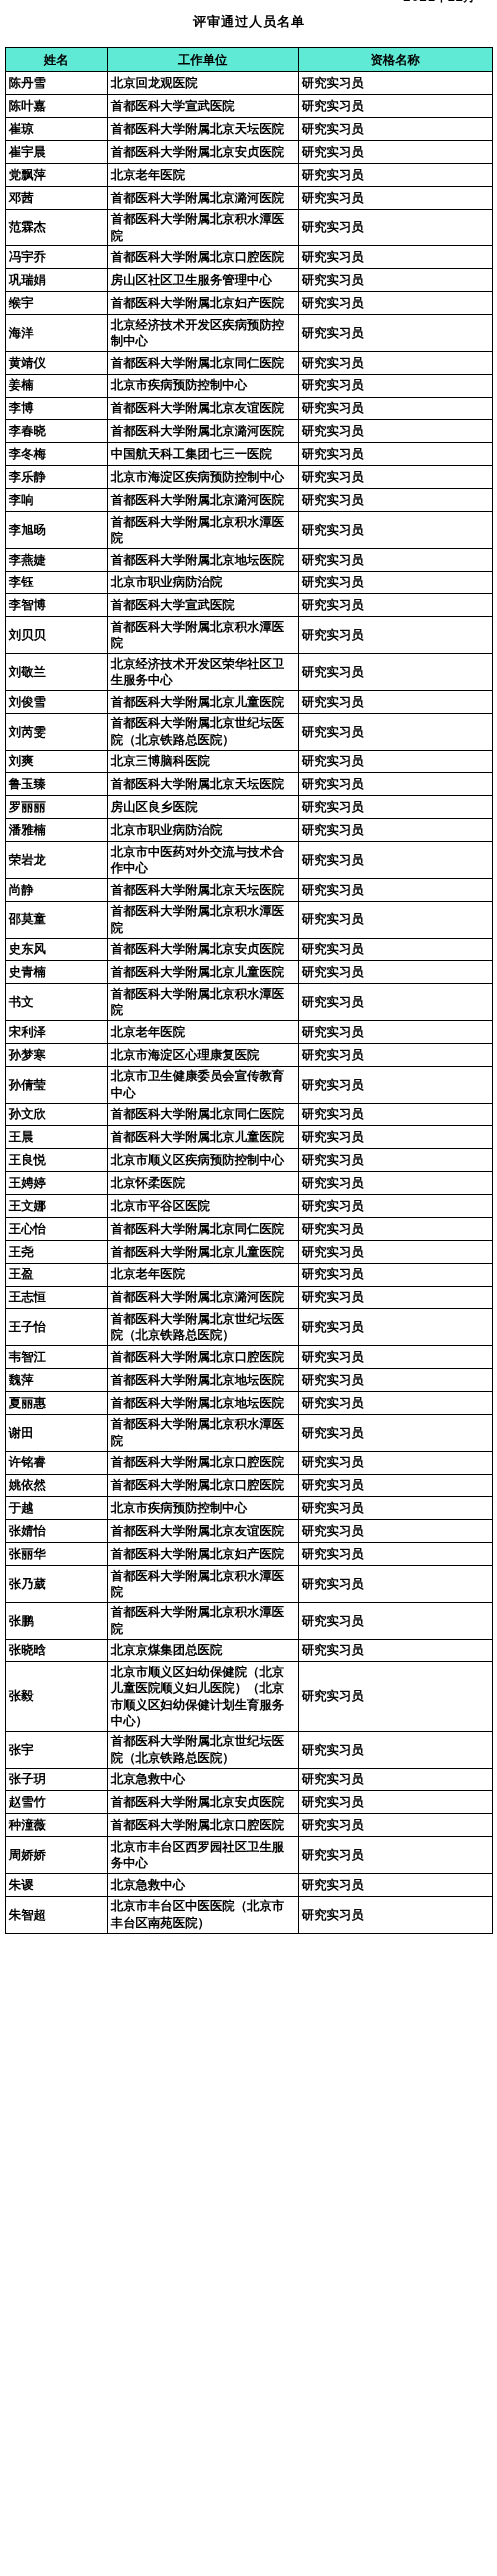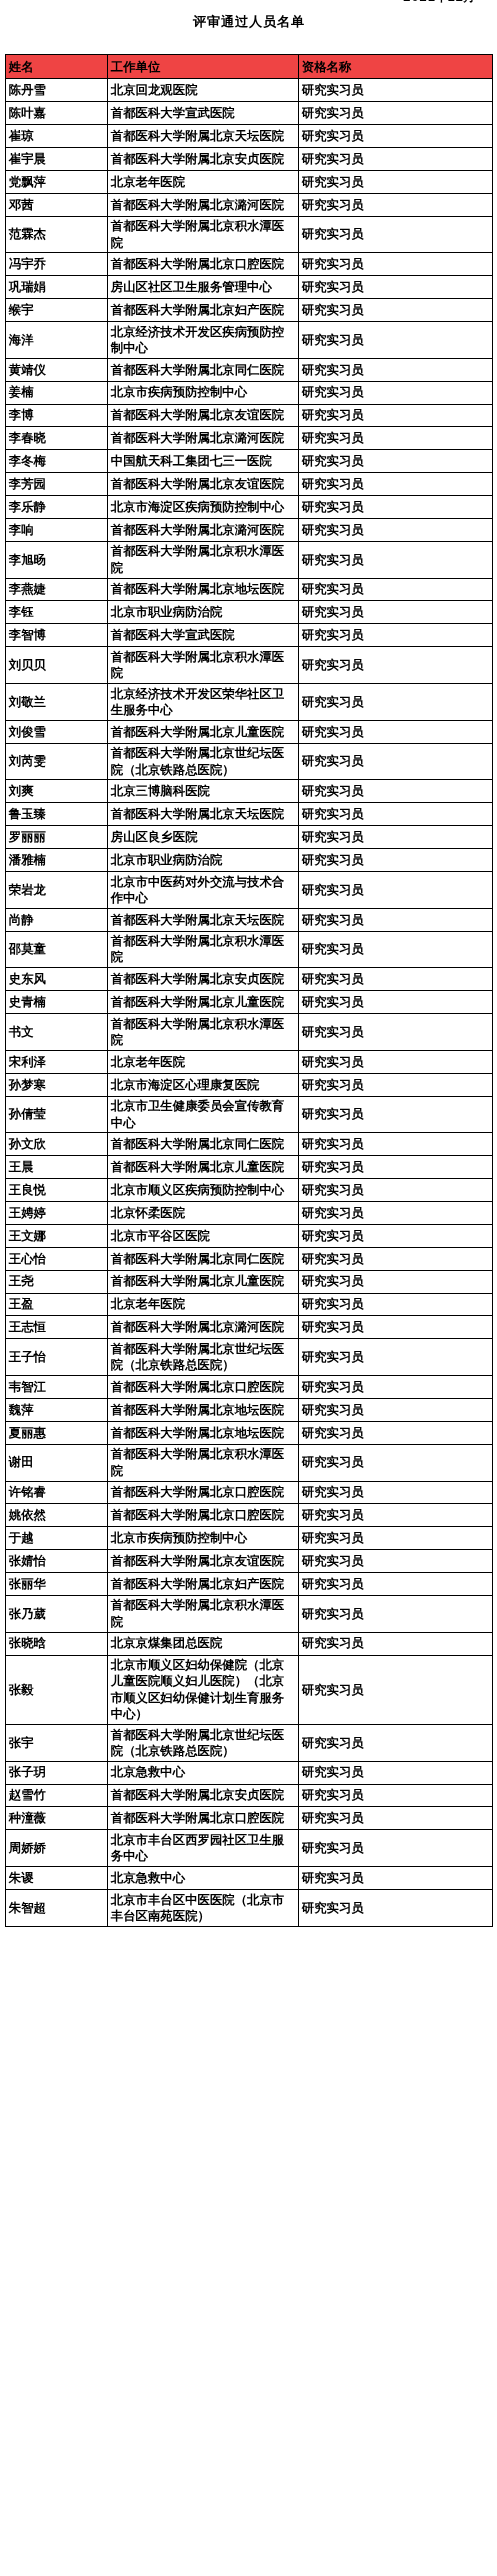--- a/index.html
+++ b/index.html
@@ -16,21 +16,21 @@
     position: absolute;
     top: -10px;
     right: 23px;
     font-size: 11.7px;
     font-weight: bold;
     white-space: nowrap;
   }
 
   .doc-title {
     margin-top: 13.2px;
-    margin-bottom: 23px;
+    margin-bottom: 16px;
     text-align: center;
     font-size: 13.2px;
     font-weight: bold;
     letter-spacing: 0.8px;
   }
 
   table.roster {
     border-collapse: collapse;
     table-layout: fixed;
     width: 487px;
@@ -41,23 +41,24 @@
   table.roster th, table.roster td {
     border: 1.6px solid #000000;
     padding: 1.6px 3.1px;
     line-height: 16.3px;
     vertical-align: middle;
     text-align: left;
     word-break: break-all;
     overflow-wrap: anywhere;
   }
   table.roster th {
-    background: #ef4444;
+    background: #5eead4;
     font-weight: bold;
     height: 20px;
+    text-align: center;
   }
   table.roster td { background: #ffffff; }
   td.cell-name { height: 18.7px; }
   col.col-name { width: 102px; }
   col.col-unit { width: 191px; }
   col.col-qual { width: 194px; }
 </style>
 </head>
 <body>
 
@@ -153,25 +154,20 @@
         <td class="cell-name">李春晓</td>
         <td class="cell-unit">首都医科大学附属北京潞河医院</td>
         <td class="cell-qual">研究实习员</td>
       </tr>
       <tr>
         <td class="cell-name">李冬梅</td>
         <td class="cell-unit">中国航天科工集团七三一医院</td>
         <td class="cell-qual">研究实习员</td>
       </tr>
       <tr>
-        <td class="cell-name">李芳园</td>
-        <td class="cell-unit">首都医科大学附属北京友谊医院</td>
-        <td class="cell-qual">研究实习员</td>
-      </tr>
-      <tr>
         <td class="cell-name">李乐静</td>
         <td class="cell-unit">北京市海淀区疾病预防控制中心</td>
         <td class="cell-qual">研究实习员</td>
       </tr>
       <tr>
         <td class="cell-name">李响</td>
         <td class="cell-unit">首都医科大学附属北京潞河医院</td>
         <td class="cell-qual">研究实习员</td>
       </tr>
       <tr>
@@ -373,20 +369,25 @@
         <td class="cell-name">张丽华</td>
         <td class="cell-unit">首都医科大学附属北京妇产医院</td>
         <td class="cell-qual">研究实习员</td>
       </tr>
       <tr>
         <td class="cell-name">张乃葳</td>
         <td class="cell-unit">首都医科大学附属北京积水潭医院</td>
         <td class="cell-qual">研究实习员</td>
       </tr>
       <tr>
+        <td class="cell-name">张鹏</td>
+        <td class="cell-unit">首都医科大学附属北京积水潭医院</td>
+        <td class="cell-qual">研究实习员</td>
+      </tr>
+      <tr>
         <td class="cell-name">张晓晗</td>
         <td class="cell-unit">北京京煤集团总医院</td>
         <td class="cell-qual">研究实习员</td>
       </tr>
       <tr>
         <td class="cell-name">张毅</td>
         <td class="cell-unit">北京市顺义区妇幼保健院（北京儿童医院顺义妇儿医院）（北京市顺义区妇幼保健计划生育服务中心）</td>
         <td class="cell-qual">研究实习员</td>
       </tr>
       <tr>

